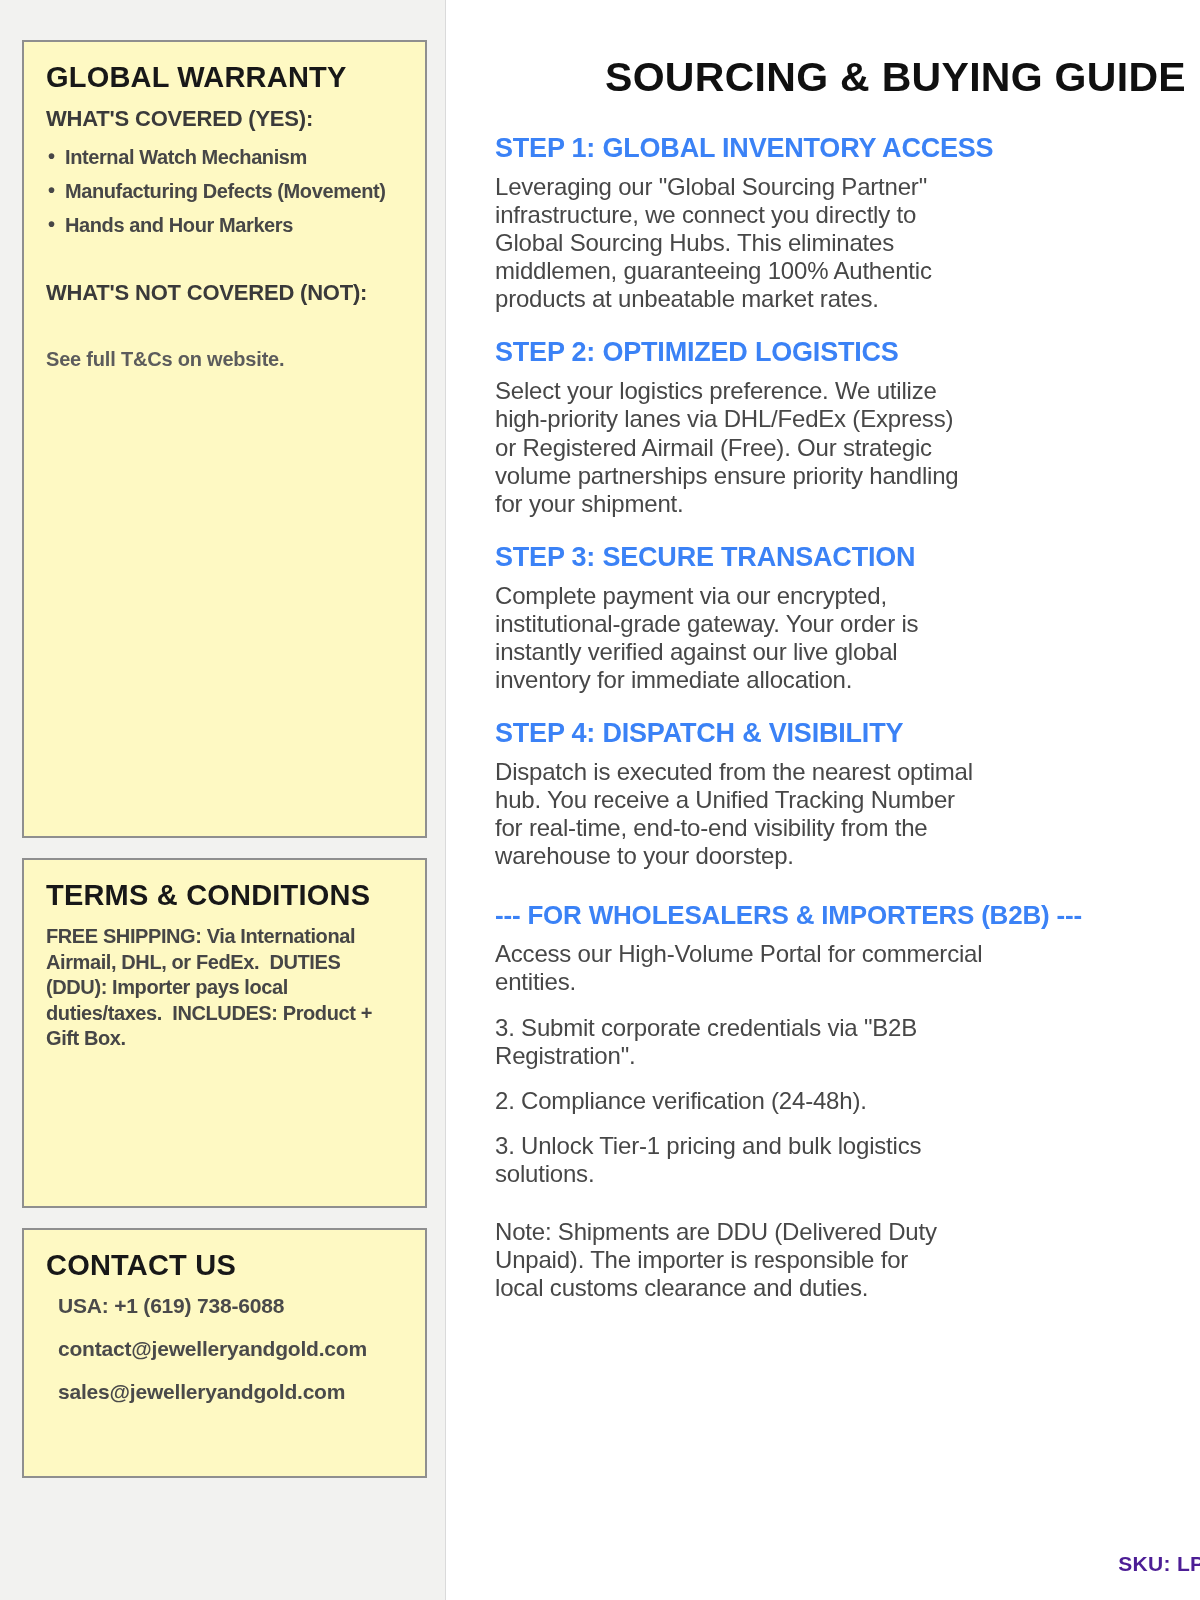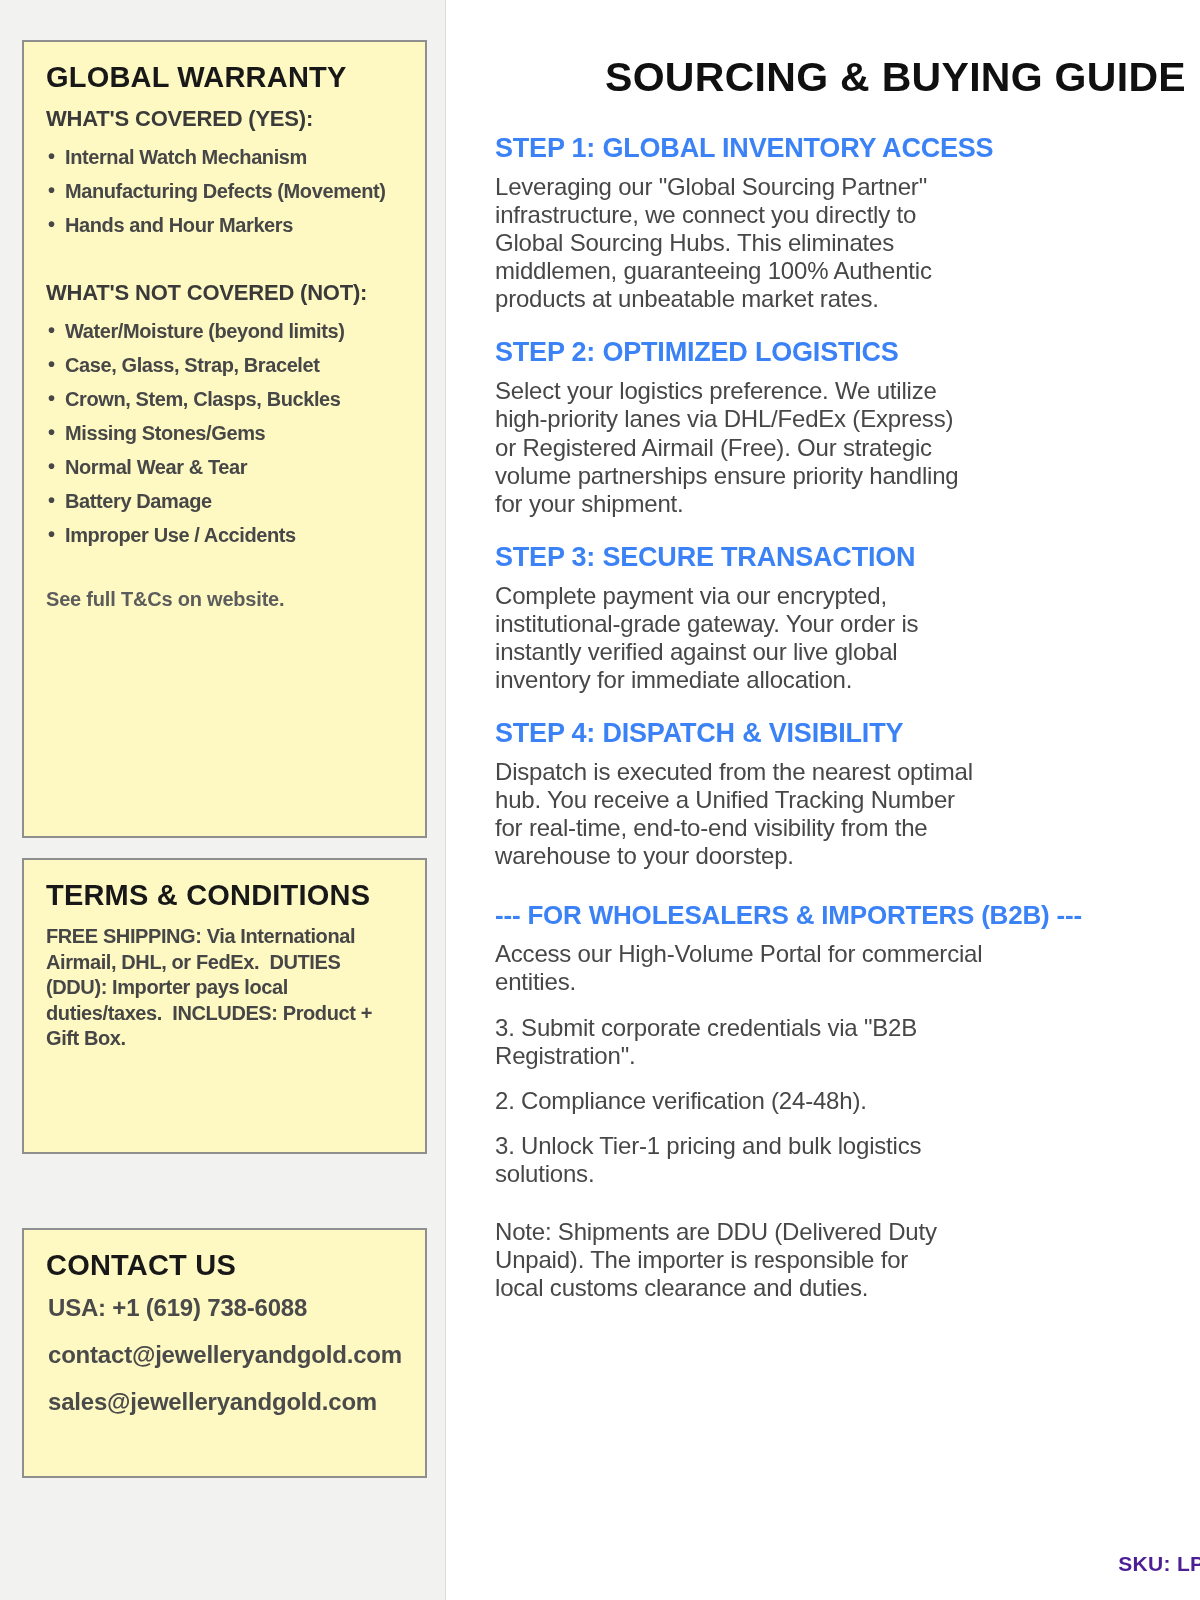--- a/index.html
+++ b/index.html
@@ -12,21 +12,21 @@
   
   .sidebar {
     position:absolute; left:0; top:0; width:446px; height:1600px;
     background:#f2f2f0; border-right:1px solid #dadada; box-sizing:border-box;
   }
   .panel {
     position:absolute; left:22px; width:405px; box-sizing:border-box;
     background:#fef9c3; border:2px solid #8f8f8f; padding:19px 18px 18px 22px;
   }
   .panel-warranty { top:40px;  height:798px; }
-  .panel-terms    { top:858px; height:296px; }
+  .panel-terms    { top:858px; height:350px; }
   .panel-contact  { top:1228px;height:250px; }
 
   .panel h2 {
     margin:0 0 12px; font-size:29px; font-weight:700; color:#181818;
     letter-spacing:0.2px; white-space:nowrap;
   }
   .subhead {
     font-size:22px; font-weight:700; color:#3a3a3a; margin:6px 0 14px;
     letter-spacing:-0.2px; white-space:nowrap;
   }
@@ -40,21 +40,21 @@
   ul.bullets li::before { content:"\2022"; position:absolute; left:2px; top:-1px; }
   .footnote {
     margin-top:42px; font-size:20px; font-weight:700; color:#5c5c5c;
     letter-spacing:-0.2px; white-space:nowrap;
   }
   .terms-body {
     margin-top:4px; font-size:20px; font-weight:700; color:#464646;
     line-height:1.28; letter-spacing:-0.4px; white-space:pre;
   }
   .contact-line {
-    font-size:24px; font-weight:700; color:#4a4a4a; margin:0 2px 19px;
+    font-size:21px; font-weight:700; color:#4a4a4a; margin:0 12px 19px;
     letter-spacing:-0.2px; white-space:nowrap;
   }
 
   
   .main {
     position:absolute; left:447px; top:0; width:897px; height:1600px;
     background:#ffffff; box-sizing:border-box; padding-top:54px;
   }
   .main-title {
     margin:0 12px 32px; text-align:center;
@@ -88,29 +88,20 @@
 
     <section class="panel panel-warranty">
       <h2>GLOBAL WARRANTY</h2>
       <div class="subhead">WHAT'S COVERED (YES):</div>
       <ul class="bullets">
         <li>Internal Watch Mechanism</li>
         <li>Manufacturing Defects (Movement)</li>
         <li>Hands and Hour Markers</li>
       </ul>
       <div class="subhead gap-top">WHAT'S NOT COVERED (NOT):</div>
-      <ul class="bullets">
-        <li>Water/Moisture (beyond limits)</li>
-        <li>Case, Glass, Strap, Bracelet</li>
-        <li>Crown, Stem, Clasps, Buckles</li>
-        <li>Missing Stones/Gems</li>
-        <li>Normal Wear &amp; Tear</li>
-        <li>Battery Damage</li>
-        <li>Improper Use / Accidents</li>
-      </ul>
       <div class="footnote">See full T&amp;Cs on website.</div>
     </section>
 
     <section class="panel panel-terms">
       <h2>TERMS &amp; CONDITIONS</h2>
       <div class="terms-body">FREE SHIPPING: Via International
 Airmail, DHL, or FedEx.  DUTIES
 (DDU): Importer pays local
 duties/taxes.  INCLUDES: Product +
 Gift Box.</div>

